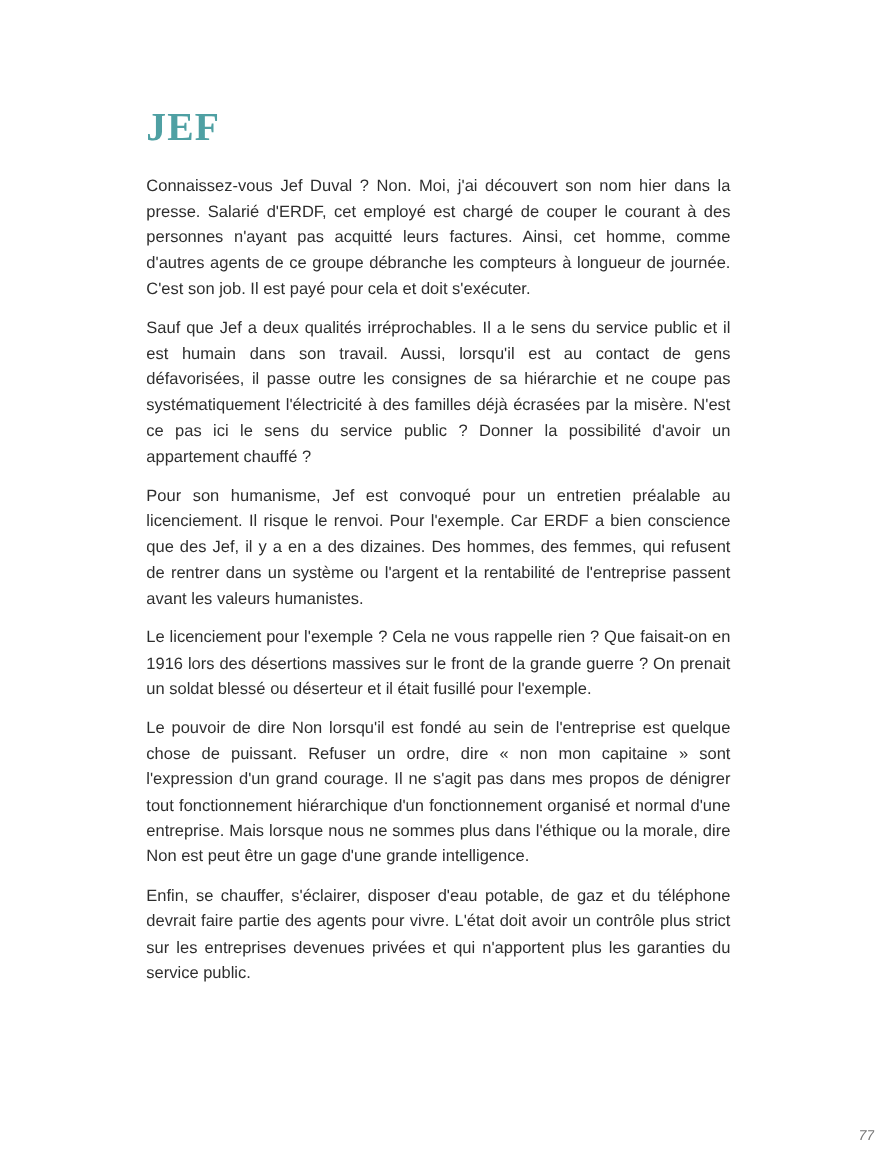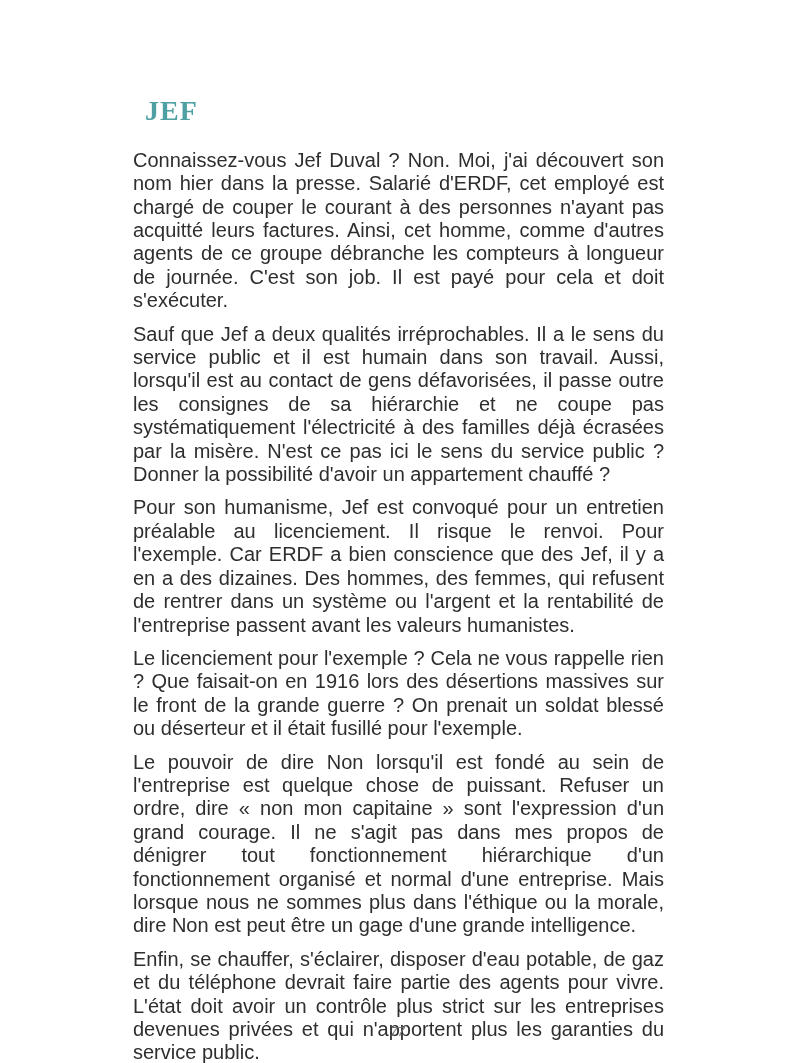--- a/index.html
+++ b/index.html
@@ -17,40 +17,40 @@
   }
   .content {
     position: absolute;
     left: 133px;
     top: 96px;
     width: 531px;
   }
   h1.title {
     font-family: "Liberation Serif", serif;
     font-weight: bold;
-    font-size: 28px;
+    font-size: 36px;
     line-height: 1.1;
     letter-spacing: 1px;
     color: var(--title, #4FA0A3);
-    margin: 0 0 22px 12px;
+    margin: 0 0 22px 0;
   }
   p.body-paragraph {
-    font-size: 20px;
+    font-size: 15px;
     line-height: 23.4px;
     text-align: justify;
     color: var(--body-text, #2E2E2E);
-    margin: 2px 0 10px 0;
+    margin: 12px 0 10px 0;
     hyphens: none;
   }
   .page-footer {
     position: absolute;
     left: 0;
     bottom: 24px;
     width: 100%;
-    text-align: center;
+    text-align: right;
     font-size: 13px;
     font-style: italic;
     color: var(--page-number, #757575);
   }
 </style>
 </head>
 <body>
 
 <div class="page">
   <div class="content">

